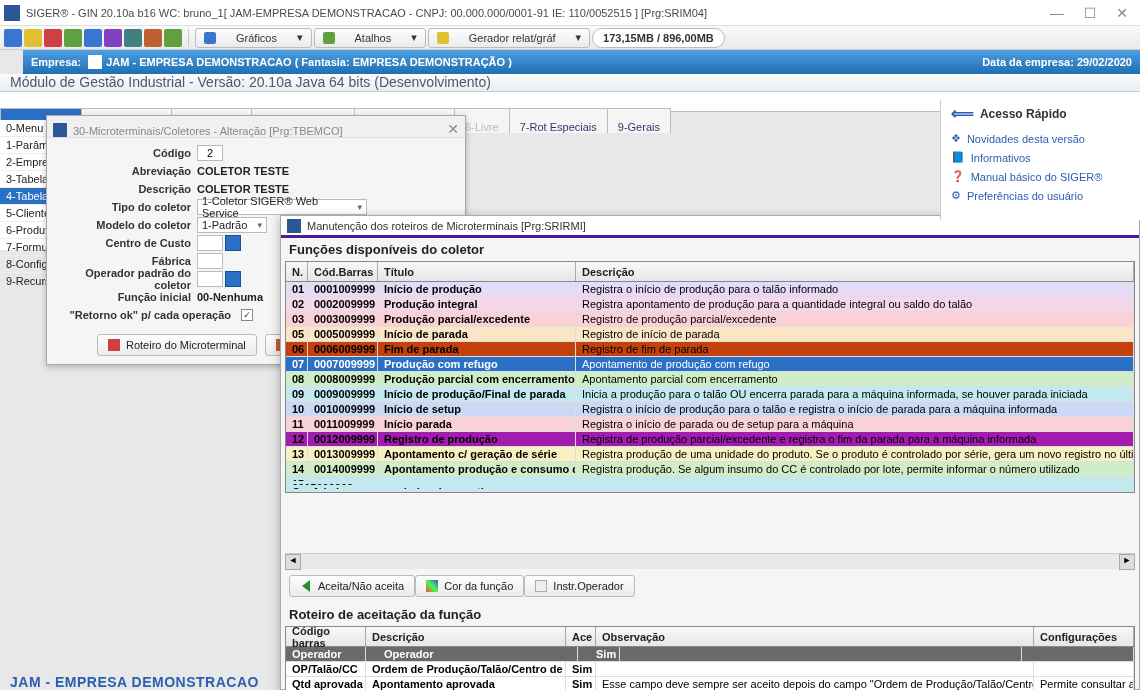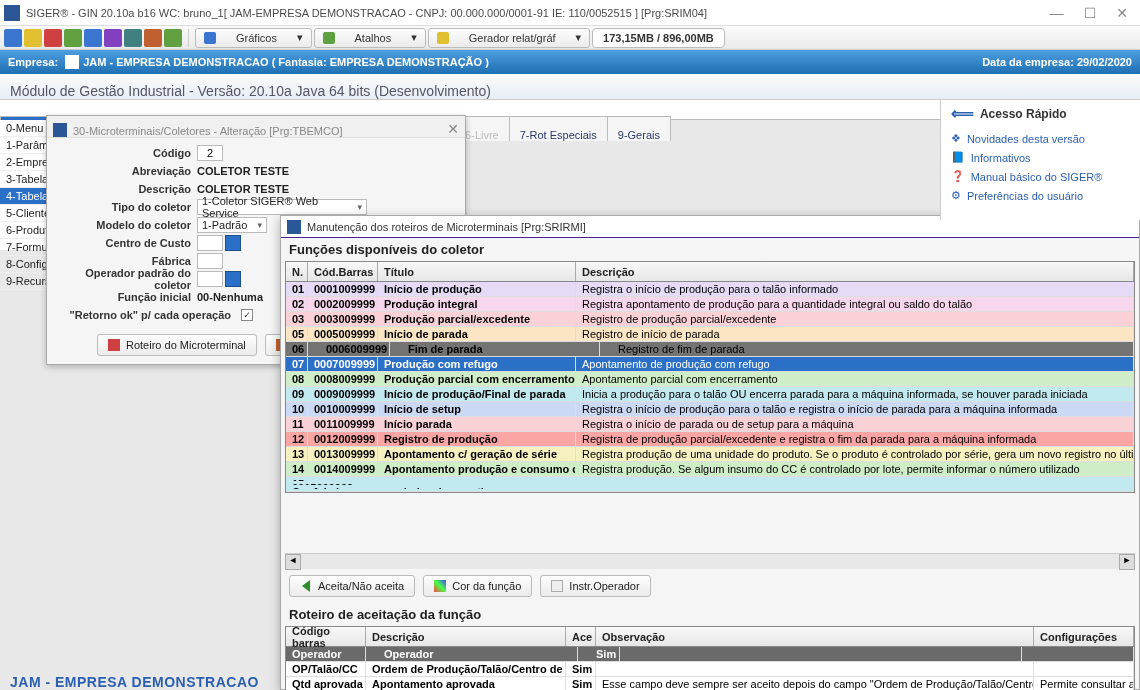--- a/index.html
+++ b/index.html
@@ -13,26 +13,26 @@
   .tool-ico { width: 18px; height: 18px; border-radius: 2px; display:inline-block; }
   .tool-ico.a { background: #3a76d0; }
   .tool-ico.b { background: #e0c030; }
   .tool-ico.c { background: #d04040; }
   .tool-ico.d { background: #60a040; }
   .tool-ico.e { background: #8040c0; }
   .tool-ico.f { background: #408080; }
   .tool-ico.g { background: #c06030; }
   .tool-sep { width:1px; height:18px; background:#ccc; margin:0 4px; }
   .tool-btn { height: 20px; padding: 0 8px; border: 1px solid #bbb; background: linear-gradient(#fdfdfd,#ebebeb); border-radius: 3px; display:flex; align-items:center; gap:20px; font-size:11px; color:#333; }
-  .mem { height:20px; padding:0 10px; border:1px solid #bbb; background:#fff; border-radius:4px; display:flex; align-items:center; font-weight:bold; color:#333; }
-
-  .empresa-bar { height: 24px; background: linear-gradient(#4d9fe0, #1f6fb3); color:#fff; font-size:11px; font-weight:bold; display:flex; align-items:center; padding:8px 8px; }
+  .mem { height:20px; padding:0 10px; border:1px solid #bbb; background:#fff; border-radius:10px; display:flex; align-items:center; font-weight:bold; color:#333; }
+
+  .empresa-bar { height: 24px; background: linear-gradient(#4d9fe0, #1f6fb3); color:#fff; font-size:11px; font-weight:bold; display:flex; align-items:center; padding:8px 8px;margin-left:23px; }
   .empresa-bar .date { margin-left:auto; }
 
-  .modulo-bar { height: 26px; background: linear-gradient(#fafcfd, #e6eef5); display:flex; align-items:flex-end; padding:0 10px; color:#556; font-size:14px; border-bottom:1px solid #ccc; }
+  .modulo-bar { height: 18px; background: linear-gradient(#fafcfd, #e6eef5); display:flex; align-items:flex-start; padding:0 10px; color:#556; font-size:14px; border-bottom:1px solid #ccc; }
 
   .menu-tabs { height:20px; background:#fff; border-bottom:1px solid #bbb; display:flex; font-size:11px; }
   .menu-tabs .tab { padding:12px 10px; border:1px solid #bbb; border-bottom:none; margin-right:-1px; background:#f5f5f5; color:#2a3a6a;margin-top:16px; }
   .menu-tabs .tab.active { background:#2b70c7; color:#fff; }
   .menu-tabs .tab.dis { color:#bbb; }
 
   .sidebar { width:60px; background:#fff; border-right:1px solid #ccc; position:absolute; top:120px; left:0; height:130px; font-size:11px; }
   .sidebar .item { padding:2px 6px; color:#222; border-bottom:1px solid #eee; white-space:nowrap; overflow:hidden; }
   .sidebar .item.hl { background:#2b70c7; color:#fff; }
 
@@ -47,38 +47,38 @@
   .txt { height:16px; border:1px solid #bbb; background:#fff; padding:0 4px; font-size:11px; }
   .small { width:26px; text-align:center; }
   .combo { height:16px; border:1px solid #bbb; background:#fff; padding:0 4px; font-size:11px; display:flex; align-items:center; width:170px; }
   .combo .arrow { margin-left:auto; color:#666; font-size:9px; }
   .tinybtn { width:16px; height:16px; background:#2b70c7; border:1px solid #1a5090; margin-left:2px; }
   .d1buttons { display:flex; gap:8px; position:absolute; bottom:8px; left:50px; }
   .btn { height:22px; padding:0 10px; border:1px solid #bbb; background:linear-gradient(#fdfdfd,#ebebeb); border-radius:3px; display:flex; align-items:center; gap:6px; font-size:11px; color:#222; }
 
   
   .dialog2 { position:absolute; top:215px; left:280px; width:860px; height:475px; background:#f5f5f5; border:1px solid #aaa; box-shadow:0 3px 10px rgba(0,0,0,.3); }
-  .dialog2 .dtitle2 { height:22px; background:#fff; display:flex; align-items:center; padding:0 6px; color:#333; font-size:11px; border-bottom:1px solid #4c1d95; }
+  .dialog2 .dtitle2 { height:22px; background:#fff; display:flex; align-items:center; padding:0 6px; color:#333; font-size:11px; border-bottom:3px solid #4c1d95; }
   .dialog2 .secthdr { padding:4px 8px; font-weight:bold; color:#222; font-size:13px; }
   .grid { border:1px solid #888; margin:0 4px; background:#fff; }
   .ghdr { display:flex; background:linear-gradient(#f8f8f8,#e6e6e6); font-weight:bold; font-size:11px; color:#222; height:20px; border-bottom:1px solid #888; }
   .ghdr > div { border-right:1px solid #aaa; padding:2px 6px; display:flex; align-items:center; }
   .col-n { width:22px; }
   .col-cb { width:70px; }
   .col-t { width:198px; }
   .col-d { flex:1; }
   .grow { display:flex; font-size:11px; height:15px; border-bottom:1px solid #ddd; }
   .grow > div { border-right:1px solid #ddd; padding:1px 6px; overflow:hidden; white-space:nowrap; }
   .grow.sel { background:#2b70c7 !important; color:#fff; }
   .grow .col-n, .grow .col-cb, .grow .col-t { font-weight:bold; }
 
   .scrollbar { height:16px; background:#e8e8e8; border-top:1px solid #ccc; display:flex; align-items:center; margin:0 4px; }
   .scrollbar .l,.scrollbar .r { width:16px; height:16px; background:#ddd; border:1px solid #aaa; text-align:center; font-size:9px; }
 
-  .d2buttons { display:flex; gap:8px; margin:6px 8px; }
+  .d2buttons { display:flex; margin:6px 8px; }
 
   
   .ghdr2 { display:flex; background:linear-gradient(#f8f8f8,#e6e6e6); font-weight:bold; font-size:11px; color:#222; height:20px; border-bottom:1px solid #888; }
   .ghdr2 > div { border-right:1px solid #aaa; padding:2px 6px; display:flex; align-items:center; }
   .c-cb2 { width:80px; }
   .c-desc2 { width:200px; }
   .c-ace { width:30px; }
   .c-obs { flex:1; }
   .c-conf { width:100px; }
   .grow2 { display:flex; font-size:11px; height:15px; border-bottom:1px solid #ddd; }
@@ -279,21 +279,21 @@
           <div class="col-cb">0003009999</div>
           <div class="col-t">Produção parcial/excedente</div>
           <div class="col-d">Registro de produção parcial/excedente</div>
         </div>
         <div class="grow" style="background: rgb(251, 229, 196);">
           <div class="col-n">05</div>
           <div class="col-cb">0005009999</div>
           <div class="col-t">Início de parada</div>
           <div class="col-d">Registro de início de parada</div>
         </div>
-        <div class="grow" style="background: #737373; gap: 12px;">
+        <div class="grow" style="background: #c2410c;">
           <div class="col-n">06</div>
           <div class="col-cb">0006009999</div>
           <div class="col-t">Fim de parada</div>
           <div class="col-d">Registro de fim de parada</div>
         </div>
         <div class="grow sel">
           <div class="col-n">07</div>
           <div class="col-cb">0007009999</div>
           <div class="col-t">Produção com refugo</div>
           <div class="col-d">Apontamento de produção com refugo</div>
@@ -315,21 +315,21 @@
           <div class="col-cb">0010009999</div>
           <div class="col-t">Início de setup</div>
           <div class="col-d">Registra o início de produção para o talão e registra o início de parada para a máquina informada</div>
         </div>
         <div class="grow" style="background: rgb(250, 209, 215);">
           <div class="col-n">11</div>
           <div class="col-cb">0011009999</div>
           <div class="col-t">Início parada</div>
           <div class="col-d">Registra o início de parada ou de setup para a máquina</div>
         </div>
-        <div class="grow" style="background: #fca5a5; align-items: flex-end;">
+        <div class="grow" style="background: #a21caf; align-items: flex-end;">
           <div class="col-n">12</div>
           <div class="col-cb">0012009999</div>
           <div class="col-t">Registro de produção</div>
           <div class="col-d">Registra de produção parcial/excedente e registra o fim da parada para a máquina informada</div>
         </div>
         <div class="grow" style="background: rgb(247, 240, 192);">
           <div class="col-n">13</div>
           <div class="col-cb">0013009999</div>
           <div class="col-t">Apontamento c/ geração de série</div>
           <div class="col-d">Registra produção de uma unidade do produto. Se o produto é controlado por série, gera um novo registro no último CC</div>

